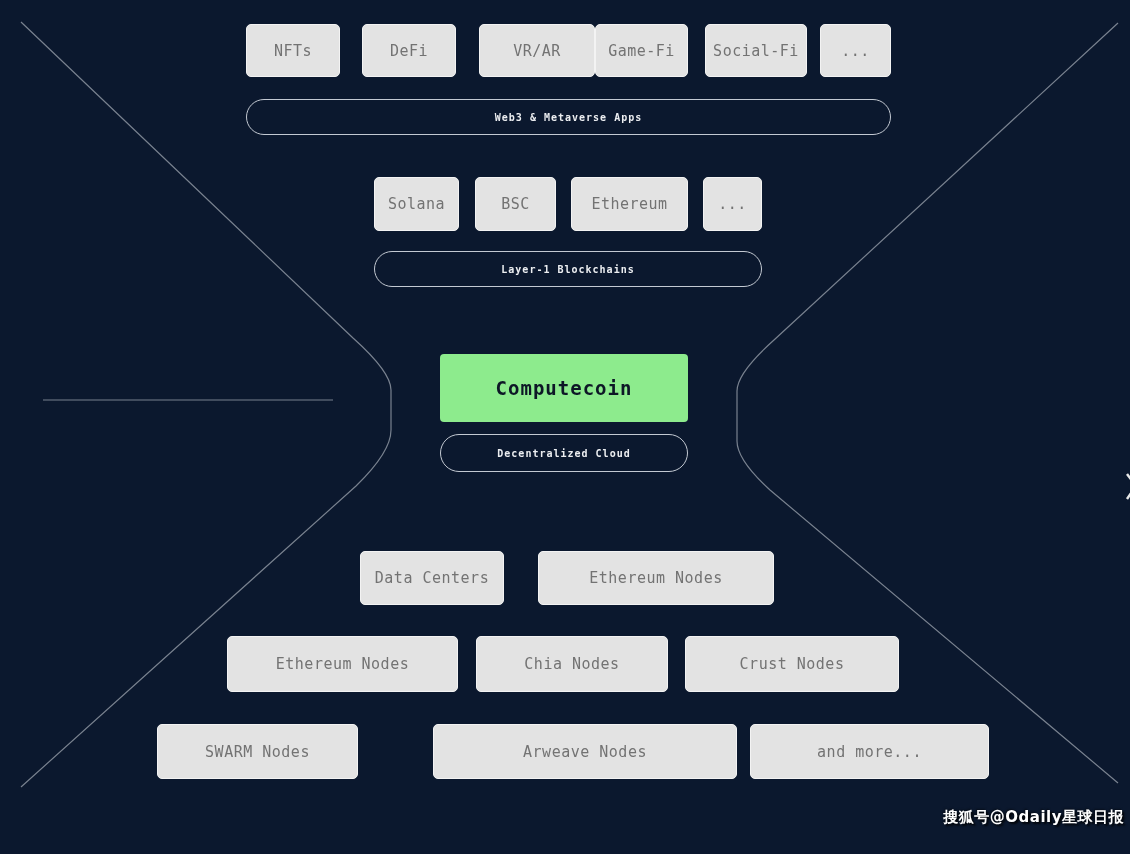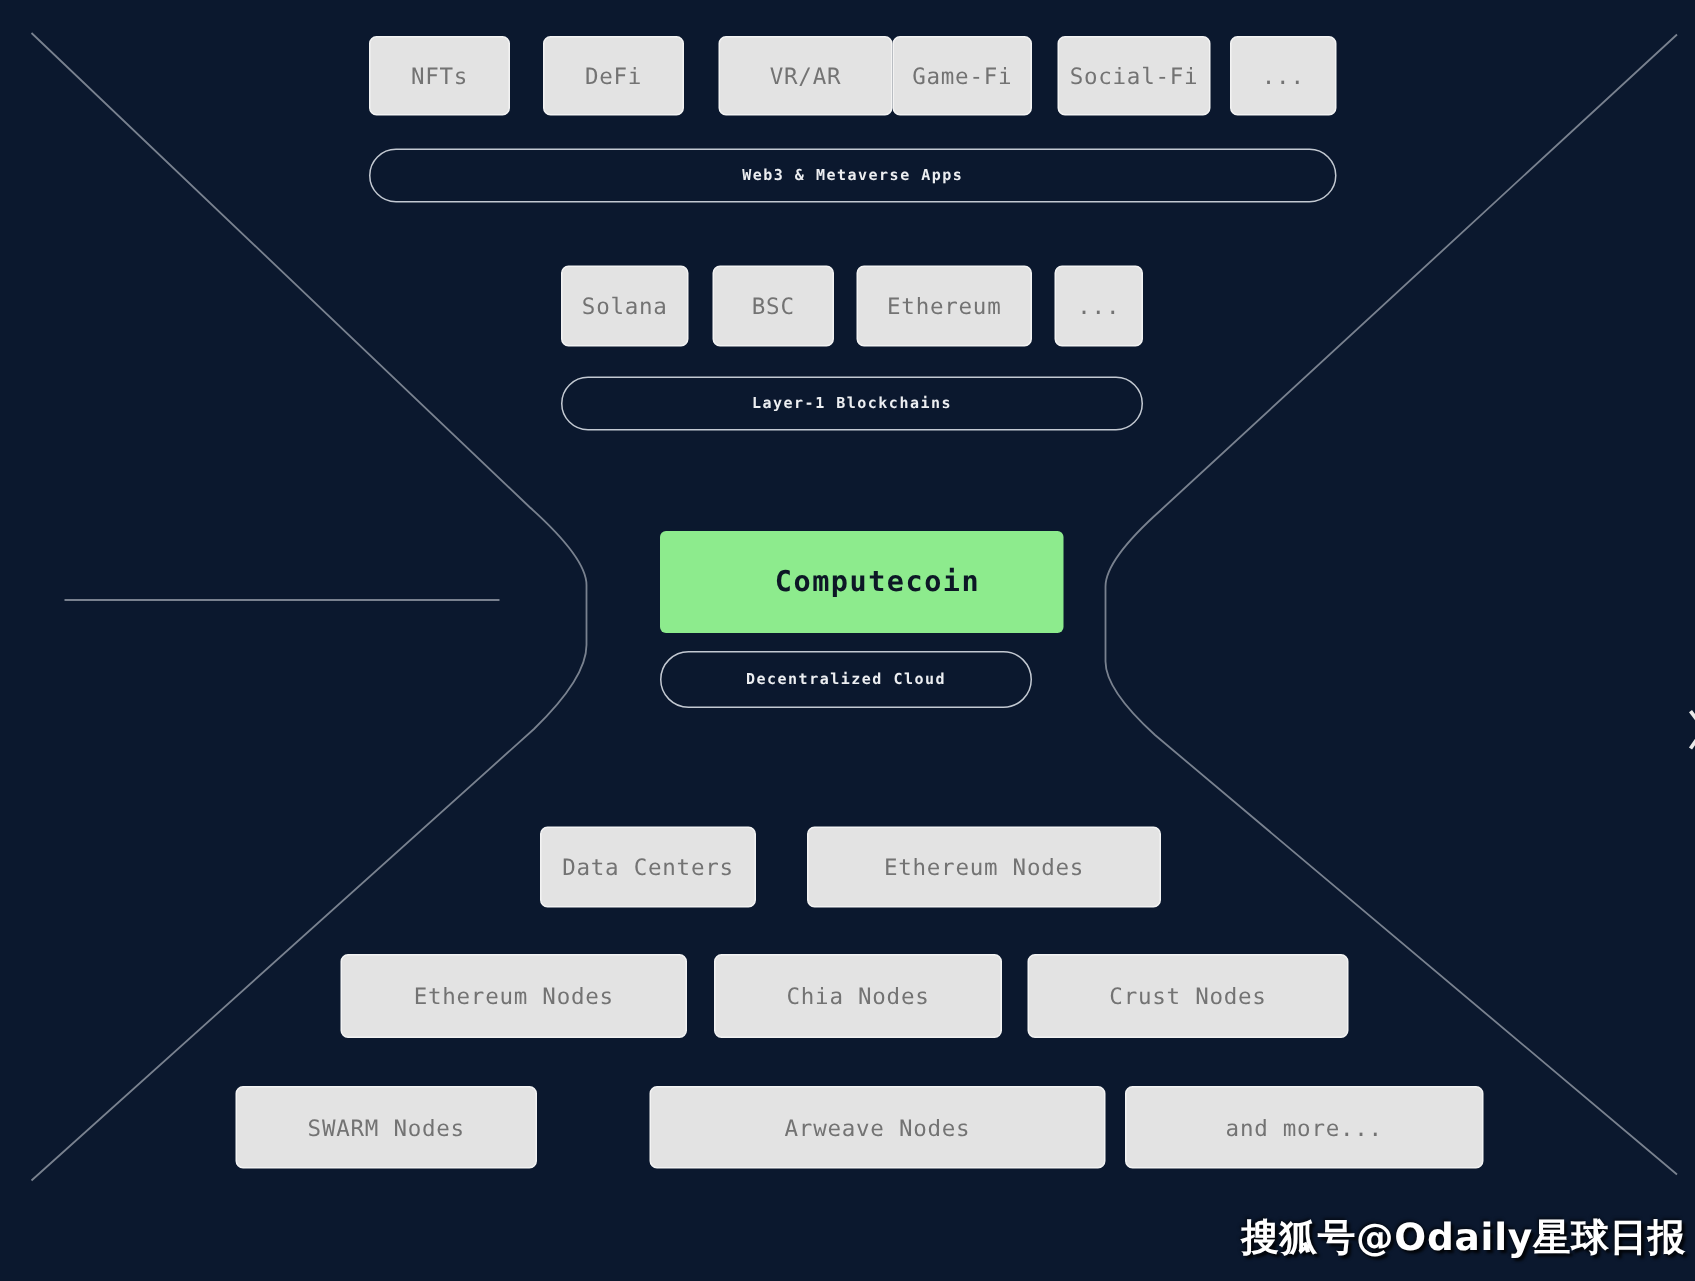--- a/index.html
+++ b/index.html
@@ -40,29 +40,28 @@
   .core{
     position:absolute;
     background:#8deb8d;
     border-radius:4px;
     display:flex;align-items:center;justify-content:center;
     color:#0d1726;
     font-weight:bold;
     font-size:19px;
     letter-spacing:1px;
     white-space:nowrap;
-    padding-left:21px;
   }
   .watermark{
     position:absolute;
     right:6px;top:808px;
     color:#ffffff;
     font-family:"DejaVu Sans","Liberation Sans",sans-serif;
     font-weight:bold;
-    font-size:25px;
+    font-size:15px;
     letter-spacing:.5px;
     text-shadow:2px 2px 2px rgba(0,0,0,.85), -1px -1px 2px rgba(0,0,0,.5);
     white-space:nowrap;
   }
 </style>
 </head>
 <body>
 
 <div class="stage">
 

